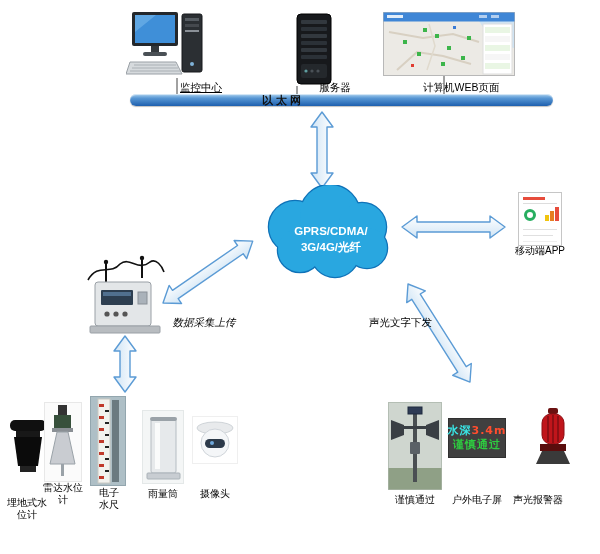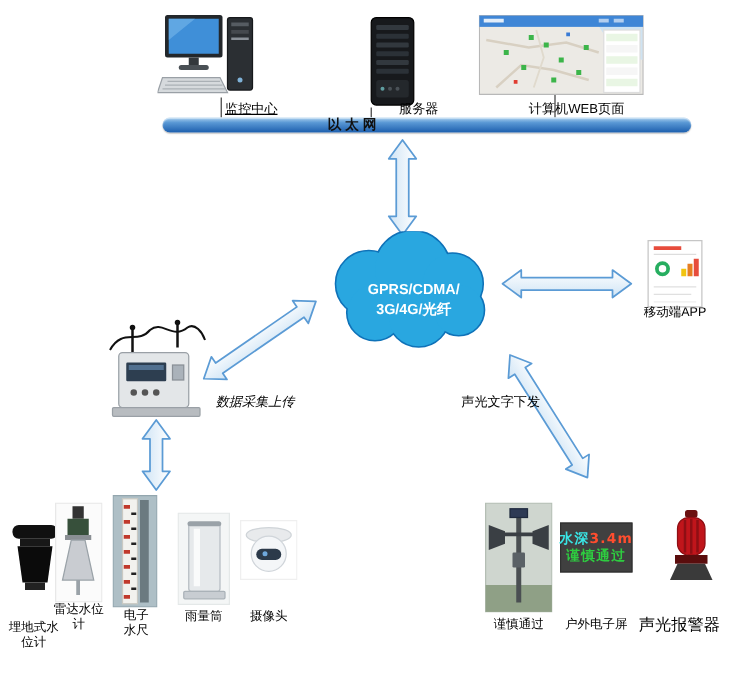--- a/index.html
+++ b/index.html
@@ -28,21 +28,21 @@
   #lbl-downlink{left:352px;top:316px;width:80px;text-align:right;}
   
   .bl{font-size:10px;line-height:12px;text-align:center;color:#000;}
   #lbl-s0{left:4px;top:497px;width:46px;}
   #lbl-s1{left:40px;top:482px;width:46px;}
   #lbl-s2{left:96px;top:487px;width:26px;}
   #lbl-s3{left:141px;top:488px;width:44px;}
   #lbl-s4{left:193px;top:488px;width:44px;}
   #lbl-o0{left:390px;top:494px;width:50px;}
   #lbl-o1{left:448px;top:494px;width:58px;white-space:nowrap;}
-  #lbl-o2{left:511px;top:494px;width:54px;white-space:nowrap;font-size:13px;}
+  #lbl-o2{left:511px;top:494px;width:54px;white-space:nowrap;font-size:10px;}
   
   #app-thumb{left:518px;top:192px;width:44px;height:54px;background:#fff;border:1px solid #c6c6c6;box-sizing:border-box;}
   #app-thumb .hdr{position:absolute;left:4px;top:4px;width:22px;height:3px;background:#e74c3c;}
   #app-thumb .ln1{position:absolute;left:4px;top:10px;width:34px;height:1px;background:#ddd;}
   #app-thumb .donut{position:absolute;left:5px;top:16px;width:12px;height:12px;border:3px solid #27ae60;border-radius:50%;box-sizing:border-box;}
   #app-thumb .b1{position:absolute;left:26px;top:22px;width:4px;height:6px;background:#f1c40f;}
   #app-thumb .b2{position:absolute;left:31px;top:18px;width:4px;height:10px;background:#e67e22;}
   #app-thumb .b3{position:absolute;left:36px;top:14px;width:4px;height:14px;background:#e74c3c;}
   #app-thumb .ln2{position:absolute;left:4px;top:36px;width:34px;height:1px;background:#e0e0e0;}
   #app-thumb .ln3{position:absolute;left:4px;top:42px;width:30px;height:1px;background:#e0e0e0;}

